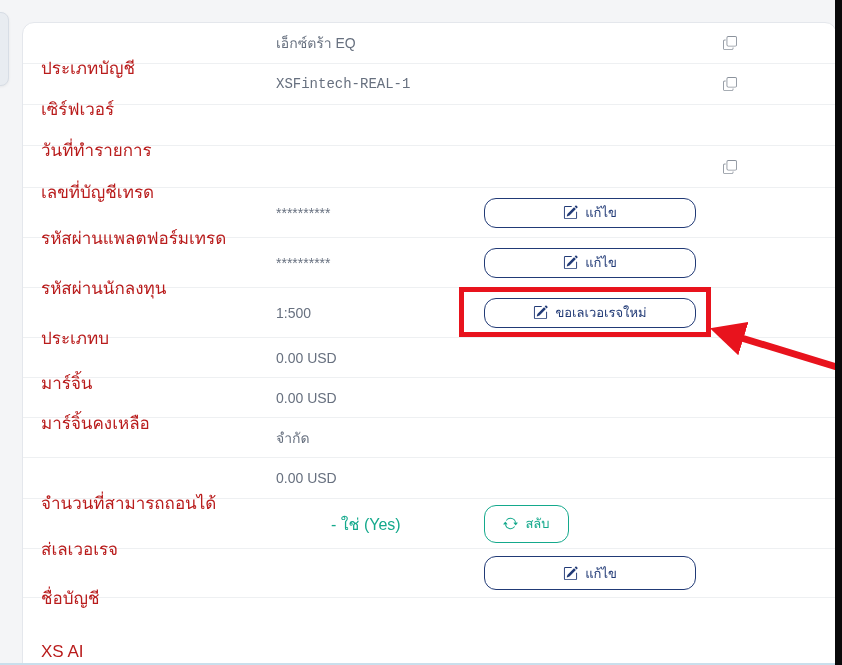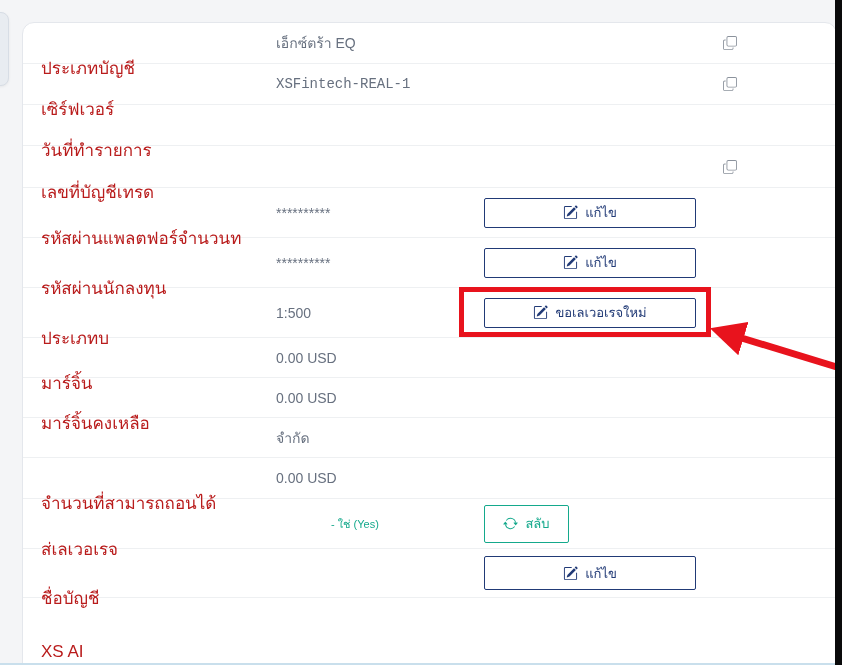--- a/index.html
+++ b/index.html
@@ -27,29 +27,29 @@
   .row:last-child { border-bottom:none; }
   .row-label {
     position:absolute; left:18px; top:50%; transform:translateY(-50%);
     font-size:17px; color:#b91c1c; white-space:nowrap;margin-top:24px;
   }
   .row-value {
     position:absolute; left:253px; top:50%; transform:translateY(-50%);
     font-size:14px; color:#67707f; white-space:nowrap;
   }
   .row-value.success {
-    left:308px; font-size:11px; color:#14a98c;
+    left:308px; font-size:16px; color:#14a98c;
   }
   .action-zone {
     position:absolute; left:461px; top:50%; transform:translateY(-50%);
     width:212px; display:flex; align-items:center;
   }
   .btn {
     display:flex; align-items:center; justify-content:center; gap:7px;
-    background:#ffffff; cursor:pointer; border-radius:2px;
+    background:#ffffff; cursor:pointer; border-radius:12px;
     font-family:inherit;
   }
   .btn--navy {
     width:212px; height:30px;
     border:1.5px solid #213a76; color:#213a76; font-size:13px;
   }
   .btn--navy.tall { height:34px; }
   .btn--green {
     width:85px; height:38px;
     border:1.5px solid #14a98c; color:#14a98c; font-size:13px;
@@ -109,21 +109,21 @@
     </div>
     <div class="row" style="height: 42px;">
       <div class="row-label">เลขที่บัญชีเทรด</div>
       <button class="copy-btn">
         <span><svg width="14" height="16" viewBox="0 0 16 16" fill="currentColor">
             <path fill-rule="evenodd" d="M4 2a2 2 0 0 1 2-2h8a2 2 0 0 1 2 2v8a2 2 0 0 1-2 2H6a2 2 0 0 1-2-2V2Zm2-1a1 1 0 0 0-1 1v8a1 1 0 0 0 1 1h8a1 1 0 0 0 1-1V2a1 1 0 0 0-1-1H6ZM2 5a1 1 0 0 0-1 1v8a1 1 0 0 0 1 1h8a1 1 0 0 0 1-1v-1h1v1a2 2 0 0 1-2 2H2a2 2 0 0 1-2-2V6a2 2 0 0 1 2-2h1v1H2Z"></path>
           </svg></span>
       </button>
     </div>
     <div class="row" style="height: 50px;">
-      <div class="row-label">รหัสผ่านแพลตฟอร์จำนวนท</div>
+      <div class="row-label">รหัสผ่านแพลตฟอร์มเทรด</div>
       <div class="row-value">**********</div>
       <div class="action-zone">
         <button class="btn btn--navy">
           <span class="ic">
             <svg width="15" height="15" viewBox="0 0 16 16" fill="currentColor">
               <path d="M15.502 1.94a.5.5 0 0 1 0 .706L14.459 3.69l-2-2L13.502.646a.5.5 0 0 1 .707 0l1.293 1.293zm-1.75 2.456-2-2L4.939 9.21a.5.5 0 0 0-.121.196l-.805 2.414a.25.25 0 0 0 .316.316l2.414-.805a.5.5 0 0 0 .196-.12l6.813-6.814z"></path>
               <path d="M1 13.5A1.5 1.5 0 0 0 2.5 15h11a1.5 1.5 0 0 0 1.5-1.5v-6a.5.5 0 0 0-1 0v6a.5.5 0 0 1-.5.5h-11a.5.5 0 0 1-.5-.5v-11a.5.5 0 0 1 .5-.5H9a.5.5 0 0 0 0-1H2.5A1.5 1.5 0 0 0 1 2.5v11z"></path>
             </svg>
           </span>
           <span>แก้ไข</span>

